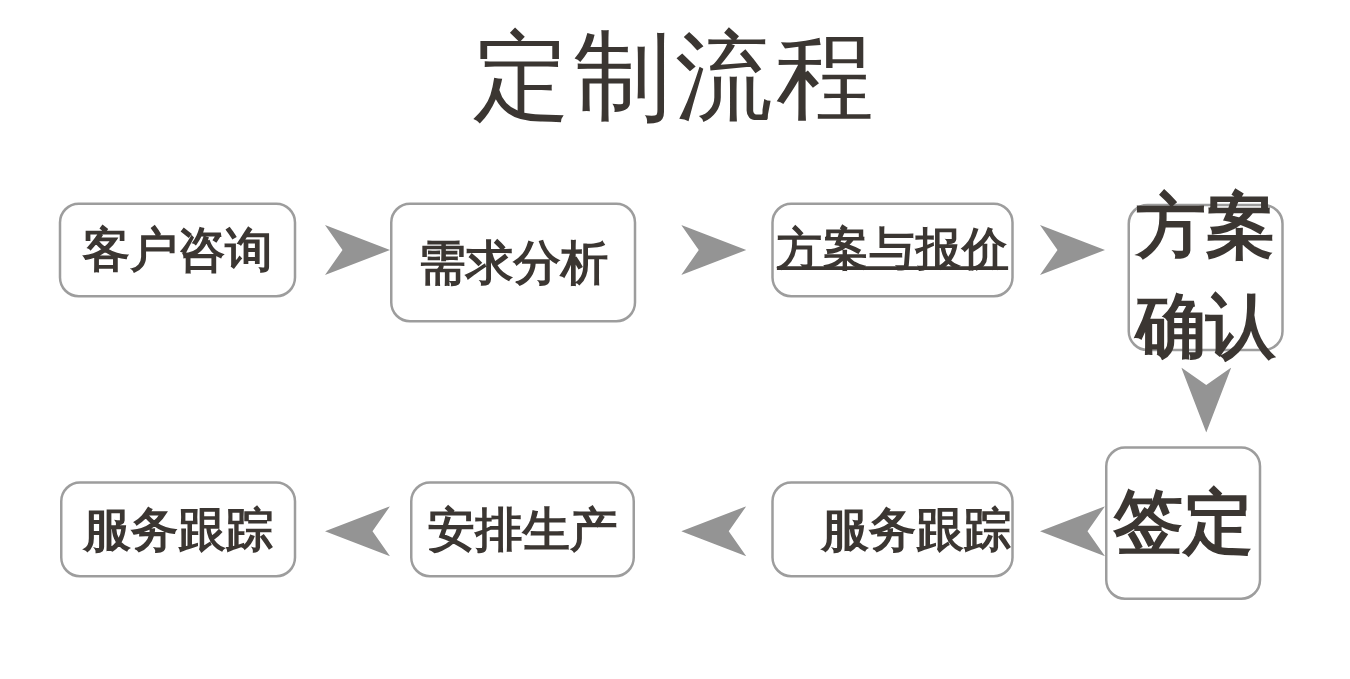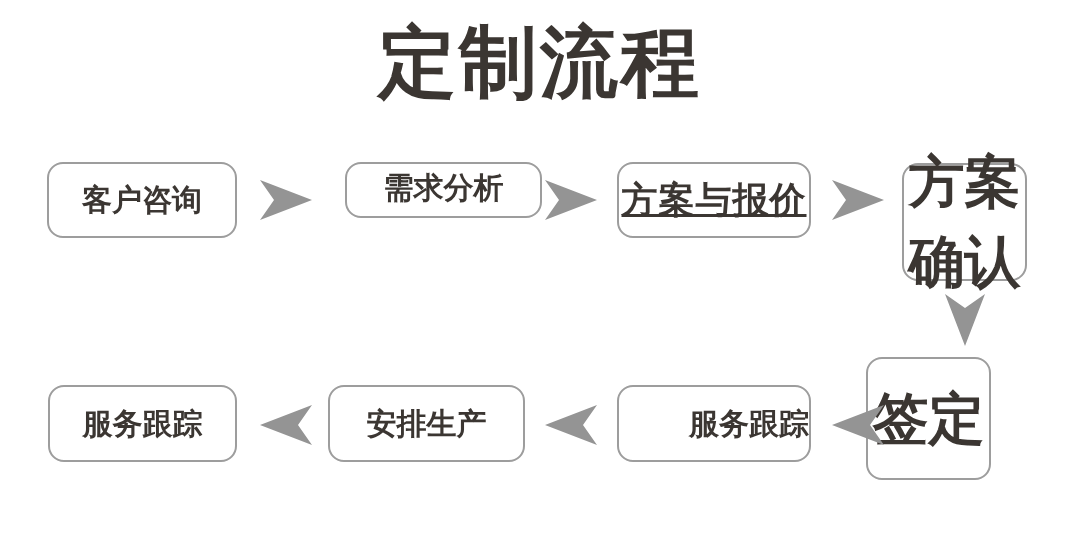--- a/index.html
+++ b/index.html
@@ -20,59 +20,59 @@
     background: var(--bg);
     overflow: hidden;
   }
   .title {
     position: absolute;
     left: 0;
     right: 0;
     top: 20px;
     text-align: center;
     font-size: 78px;
-    font-weight: 700;
+    font-weight: 400;
     letter-spacing: 3px;
     color: var(--ink);
     line-height: 1.1;
   }
   .box {
     position: absolute;
     border: 2px solid var(--line);
     border-radius: 16px;
     background: var(--bg);
     display: flex;
     flex-direction: column;
     align-items: center;
     justify-content: center;
     color: var(--ink);
     font-weight: 600;
     text-align: center;
   }
-  .box .label { font-size: 30px; line-height: 1; white-space: nowrap; }
+  .box .label { font-size: 38px; line-height: 1; white-space: nowrap; }
   .box.wide5 .label { font-size: 36px; letter-spacing: 1px; }
   .box.twoline .label { font-size: 56px; line-height: 1.42; white-space: nowrap; }
   .arrow {
     position: absolute;
     width: 52px;
     height: 40px;
     color: var(--arrow);
   }
   .arrow svg { display: block; width: 100%; height: 100%; }
   .arrow.down { transform: rotate(90deg); }
   .arrow.left { transform: scaleX(-1); }
 
   
   .b1 { left: 47px;  top: 162px; width: 190px; height: 76px; }
-  .b2 { left: 345px; top: 162px; width: 197px; height: 56px; font-family: Liberation Mono, monospace; }
+  .b2 { left: 312px; top: 162px; width: 197px; height: 96px; }
   .b3 { left: 617px; top: 162px; width: 194px; height: 76px; text-decoration: underline; }
   .b4 { left: 902px; top: 163px; width: 125px; height: 118px; }
-  .b5 { left: 866px; top: 357px; width: 125px; height: 123px; }
+  .b5 { left: 884px; top: 357px; width: 125px; height: 123px; }
   .b6 { left: 617px; top: 385px; width: 194px; height: 77px; align-items: flex-end; }
-  .b7 { left: 328px; top: 385px; width: 197px; height: 77px; }
+  .b7 { left: 328px; top: 385px; width: 180px; height: 77px; }
   .b8 { left: 48px;  top: 385px; width: 189px; height: 77px; }
 
   .a1 { left: 260px; top: 180px; }
   .a2 { left: 545px; top: 180px; }
   .a3 { left: 832px; top: 180px; }
   .a4 { left: 939px; top: 300px; }
   .a5 { left: 832px; top: 405px; }
   .a6 { left: 545px; top: 405px; }
   .a7 { left: 260px; top: 405px; }
 </style>

